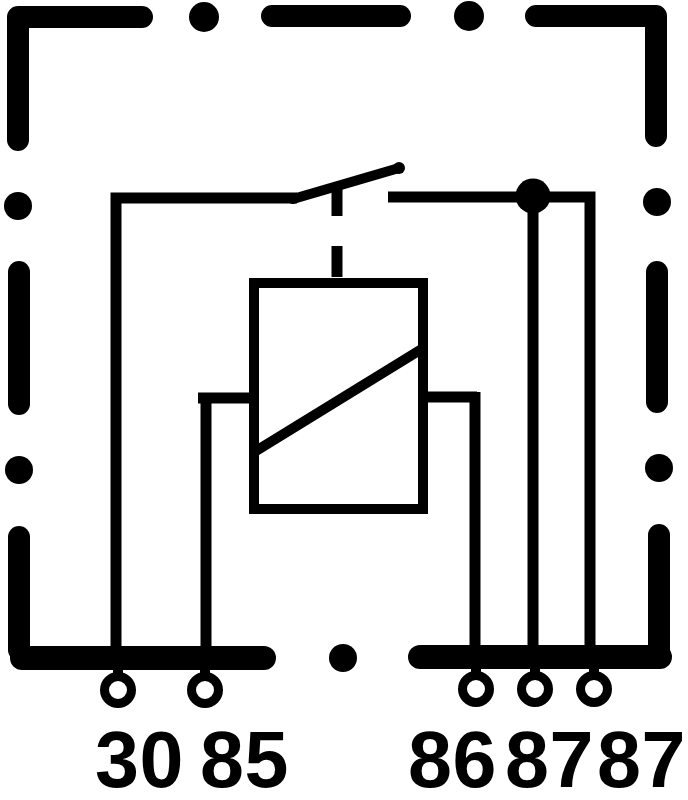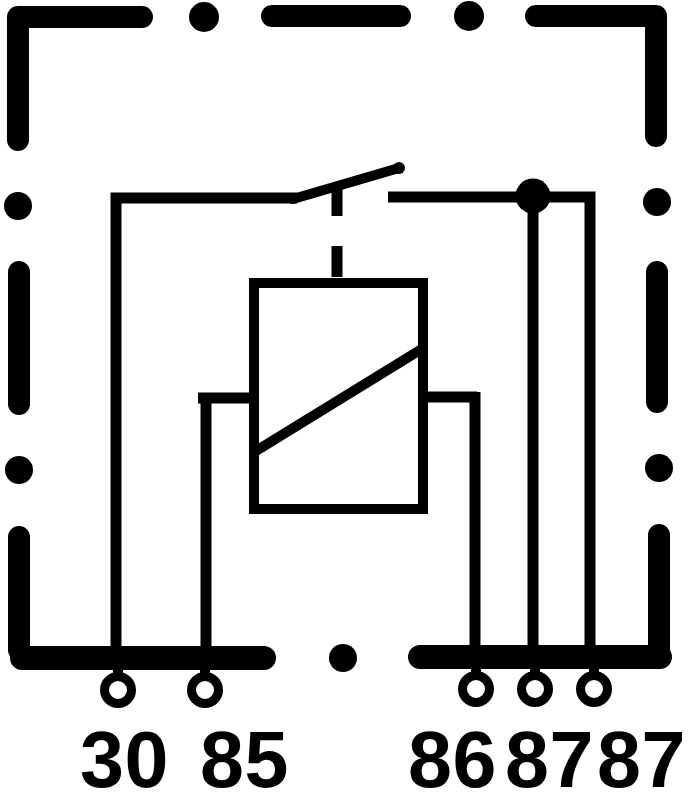--- a/index.html
+++ b/index.html
@@ -88,19 +88,19 @@
       <line x1="594" y1="661" x2="594" y2="675" stroke-width="10"></line>
 
       <circle cx="118" cy="690" r="13.5" stroke-width="9" fill="#ffffff"></circle>
       <circle cx="205" cy="690" r="13.5" stroke-width="9" fill="#ffffff"></circle>
       <circle cx="476" cy="689" r="13.5" stroke-width="9" fill="#ffffff"></circle>
       <circle cx="535" cy="689" r="13.5" stroke-width="9" fill="#ffffff"></circle>
       <circle cx="594" cy="689" r="13.5" stroke-width="9" fill="#ffffff"></circle>
     </g>
   </svg>
 
-  <div class="pin-label" style="left:80px">30</div>
+  <div class="pin-label" style="left:95px">30</div>
   <div class="pin-label" style="left:200px">85</div>
   <div class="pin-label" style="left:408px">86</div>
   <div class="pin-label" style="left:505px">87</div>
   <div class="pin-label" style="left:597px">87</div>
 
 </div>
 
 </body></html>

